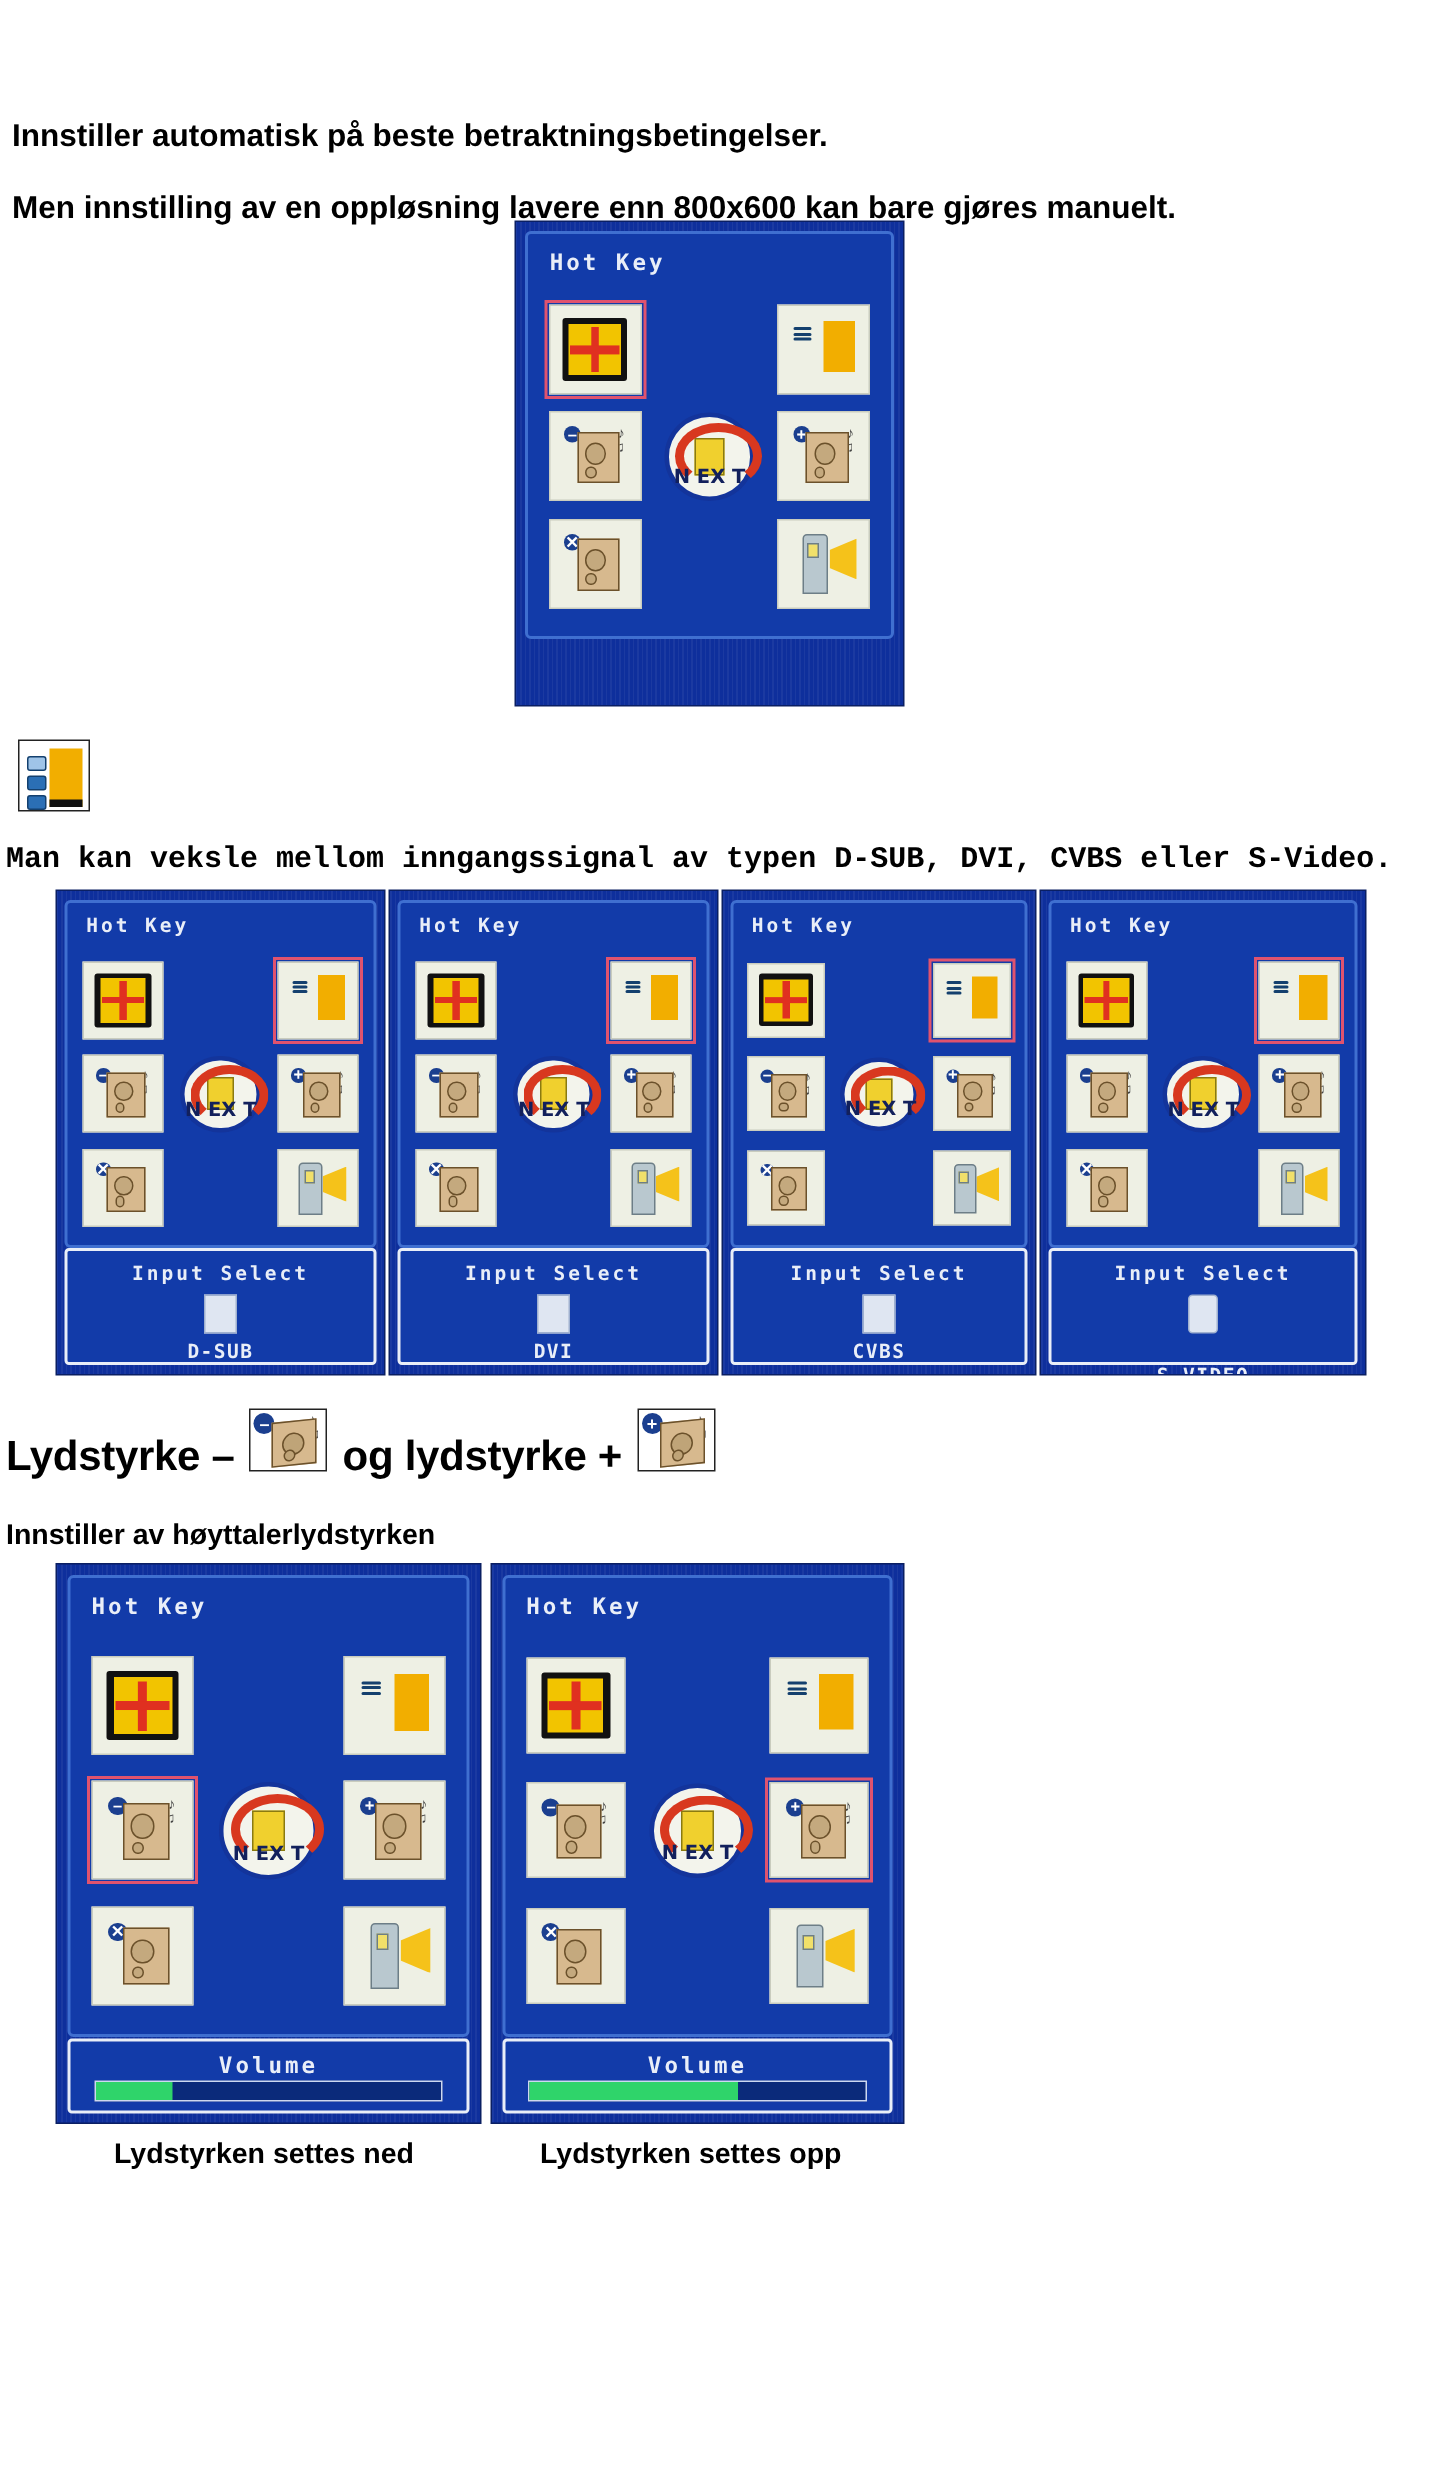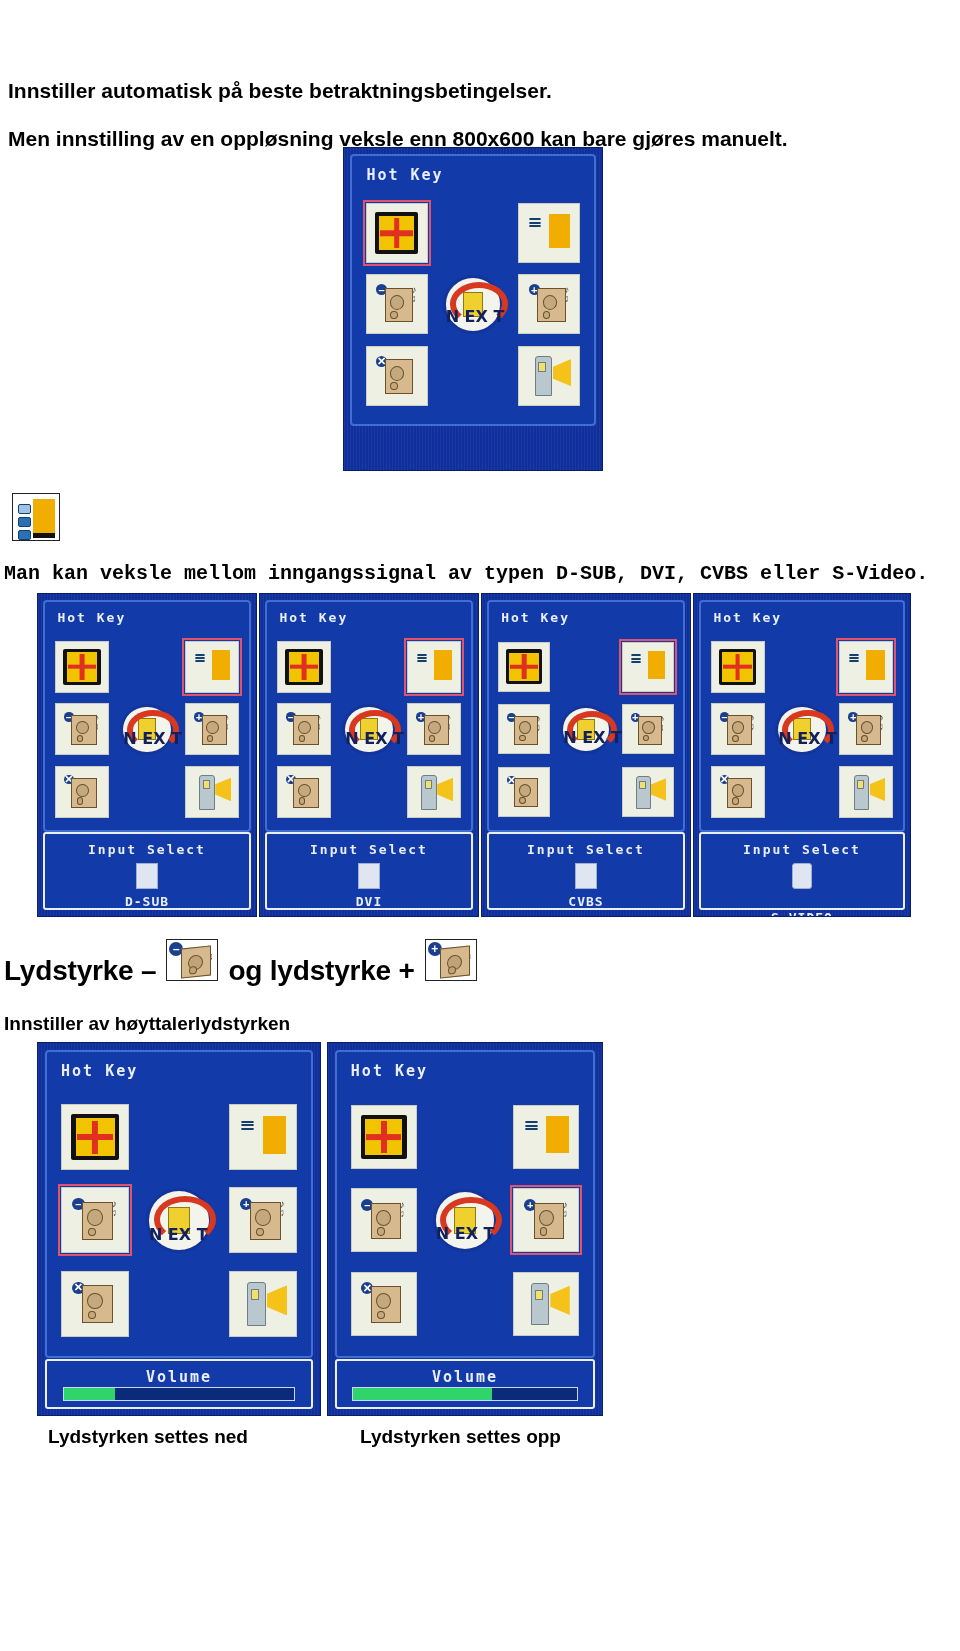--- a/index.html
+++ b/index.html
@@ -148,21 +148,21 @@
   .art-spk .nt{position:absolute;right:4%;top:4%;color:#444;font-size:10px;line-height:9px;text-align:right;}
 
   .art-light{position:absolute;inset:12%;}
   .art-light .tower{position:absolute;left:18%;bottom:4%;width:34%;height:86%;background:#b9c8cf;border:1px solid #6d7e87;border-radius:3px 3px 0 0;}
   .art-light .lamp{position:absolute;left:16%;top:14%;width:38%;height:20%;background:#f1e06a;border:1px solid #6d7e87;}
   .art-light .beam{position:absolute;right:2%;top:12%;width:40%;height:62%;background:#f5c21a;clip-path:polygon(100% 0,100% 100%,0 72%,0 28%);}
 
   .art-next{position:absolute;inset:4%;border-radius:50%;background:#f3f4ec;border:3px solid #13349b;display:flex;align-items:center;justify-content:center;}
   .art-next .door{width:34%;height:44%;background:#f0d02e;border:1px solid #8a7a10;}
   .art-next .arc{position:absolute;left:8%;top:8%;width:84%;height:60%;border:6px solid #d8381f;border-bottom-color:transparent;border-radius:50%;}
-  .art-next .lbl{position:absolute;bottom:10%;left:0;right:0;text-align:left;font-size:16px;font-weight:bold;color:#12205c;font-family:"DejaVu Sans", sans-serif;}
+  .art-next .lbl{position:absolute;bottom:10%;left:0;right:0;text-align:center;font-size:13px;font-weight:bold;color:#12205c;font-family:"DejaVu Sans", sans-serif;}
 
   
   .osd-bar{
     position:absolute;left:2.5%;right:2.5%;
     background:#123ba9;border:2px solid #e9eef8;border-radius:3px;
     box-sizing:border-box;color:#e9eef8;
     font-family:"DejaVu Sans Mono", monospace;font-weight:bold;
     text-align:center;letter-spacing:2px;
   }
   .osd-bar .sub{letter-spacing:1px;}
@@ -180,21 +180,21 @@
   .caption{font-size:19px;font-weight:bold;}
   .pagenum{font-size:18px;font-weight:bold;}
 </style>
 </head>
 <body>
 
 <div class="page">
 
 
   <div class="body-lg" style="position:absolute;left:8px;top:78px;">Innstiller automatisk på beste betraktningsbetingelser.</div>
-  <div class="body-lg" style="position:absolute;left:8px;top:126px;">Men innstilling av en oppløsning veksle enn 800x600 kan bare gjøres manuelt.</div>
+  <div class="body-lg" style="position:absolute;left:8px;top:126px;">Men innstilling av en oppløsning lavere enn 800x600 kan bare gjøres manuelt.</div>
 
   <div class="osd" style="left:344px;top:148px;width:258px;height:322px;">
     <div class="scan"></div>
     <div class="osd-main" style="height:272px;">
       <div class="osd-title" style="font-size:15px;margin:10px 0 0 14px;">Hot Key</div>
       <div class="grid3" style="top:42px;height:212px;padding:0 6px;box-sizing:border-box;">
         <div class="cell sel" style="width:62px;height:60px;">
           <span class="art-mon">
               <span class="scr"></span>
               <span class="cx"></span>
@@ -686,17 +686,17 @@
       </div>
     </div>
     <div class="osd-bar" style="top:316px;height:50px;font-size:15px;">
       <div style="margin-top:7px;">Volume</div>
       <div class="volbar">
           <div class="fill" id="volfill1" style="width: 62%;"></div>
         </div>
     </div>
   </div>
 
-  <div class="caption" style="position:absolute;left:48px;top:1426px;">Lydstyrken settes ned</div>
+  <div class="caption" style="position:absolute;left:76px;top:1426px;">Lydstyrken settes ned</div>
   <div class="caption" style="position:absolute;left:360px;top:1426px;">Lydstyrken settes opp</div>
 
 
 </div>
 
 </body></html>

